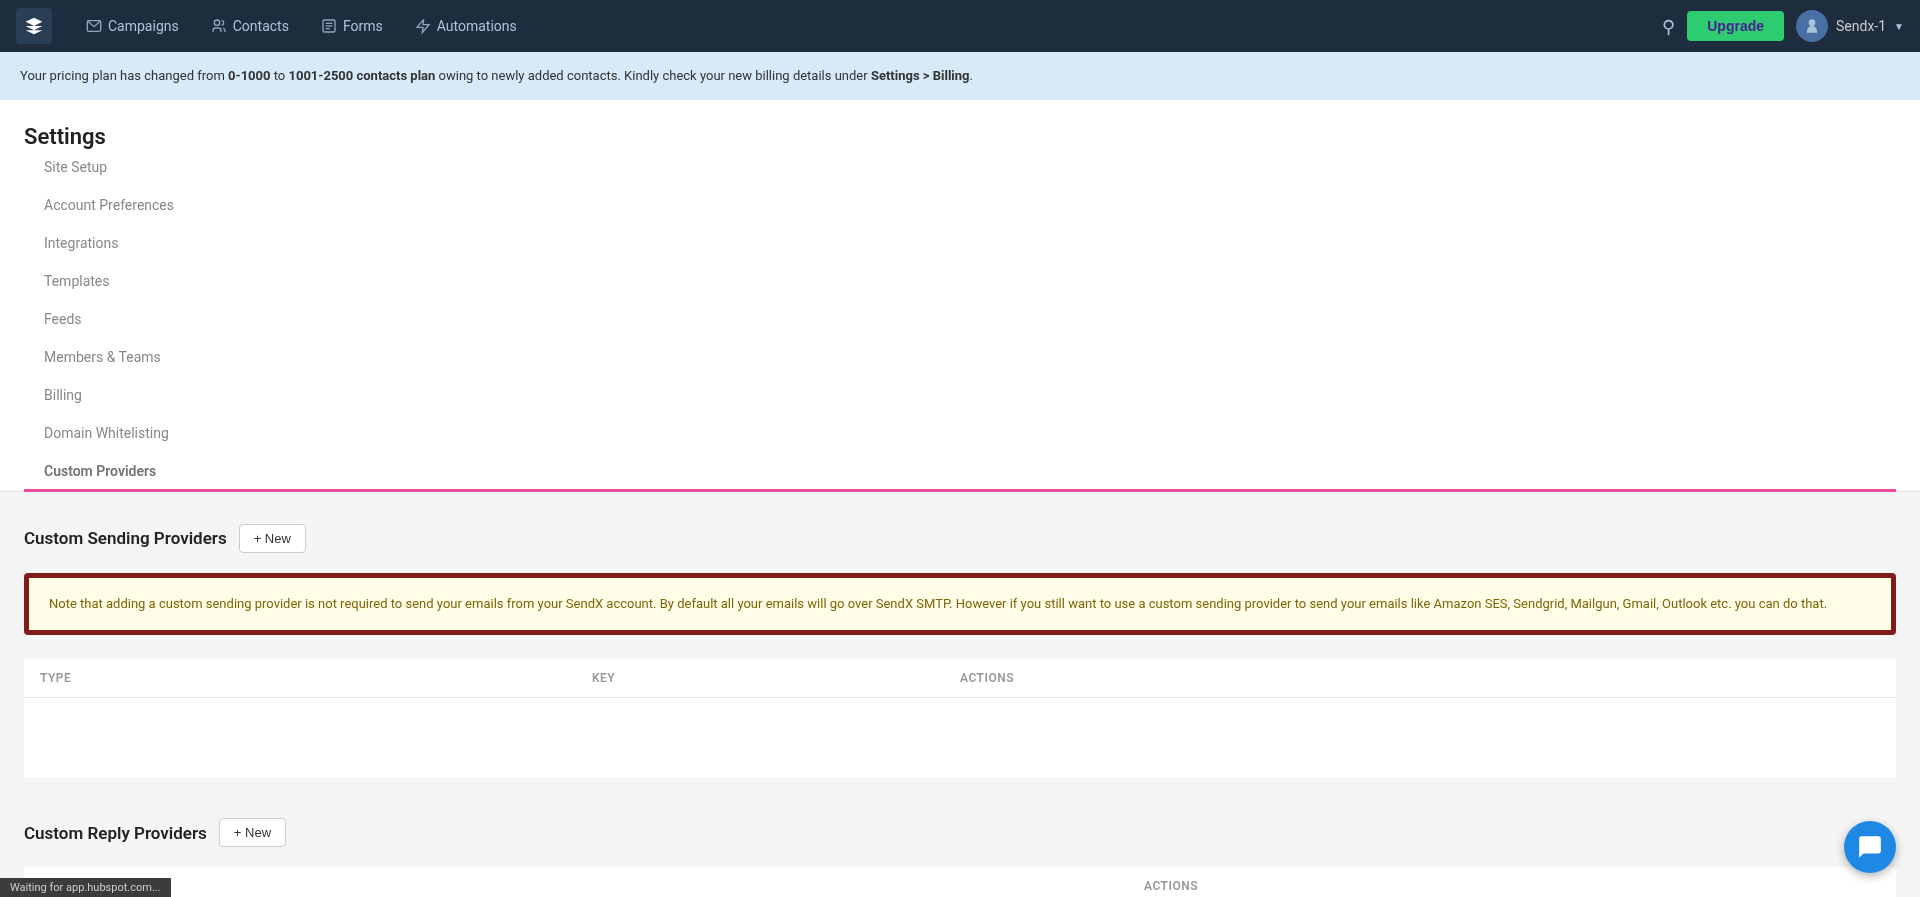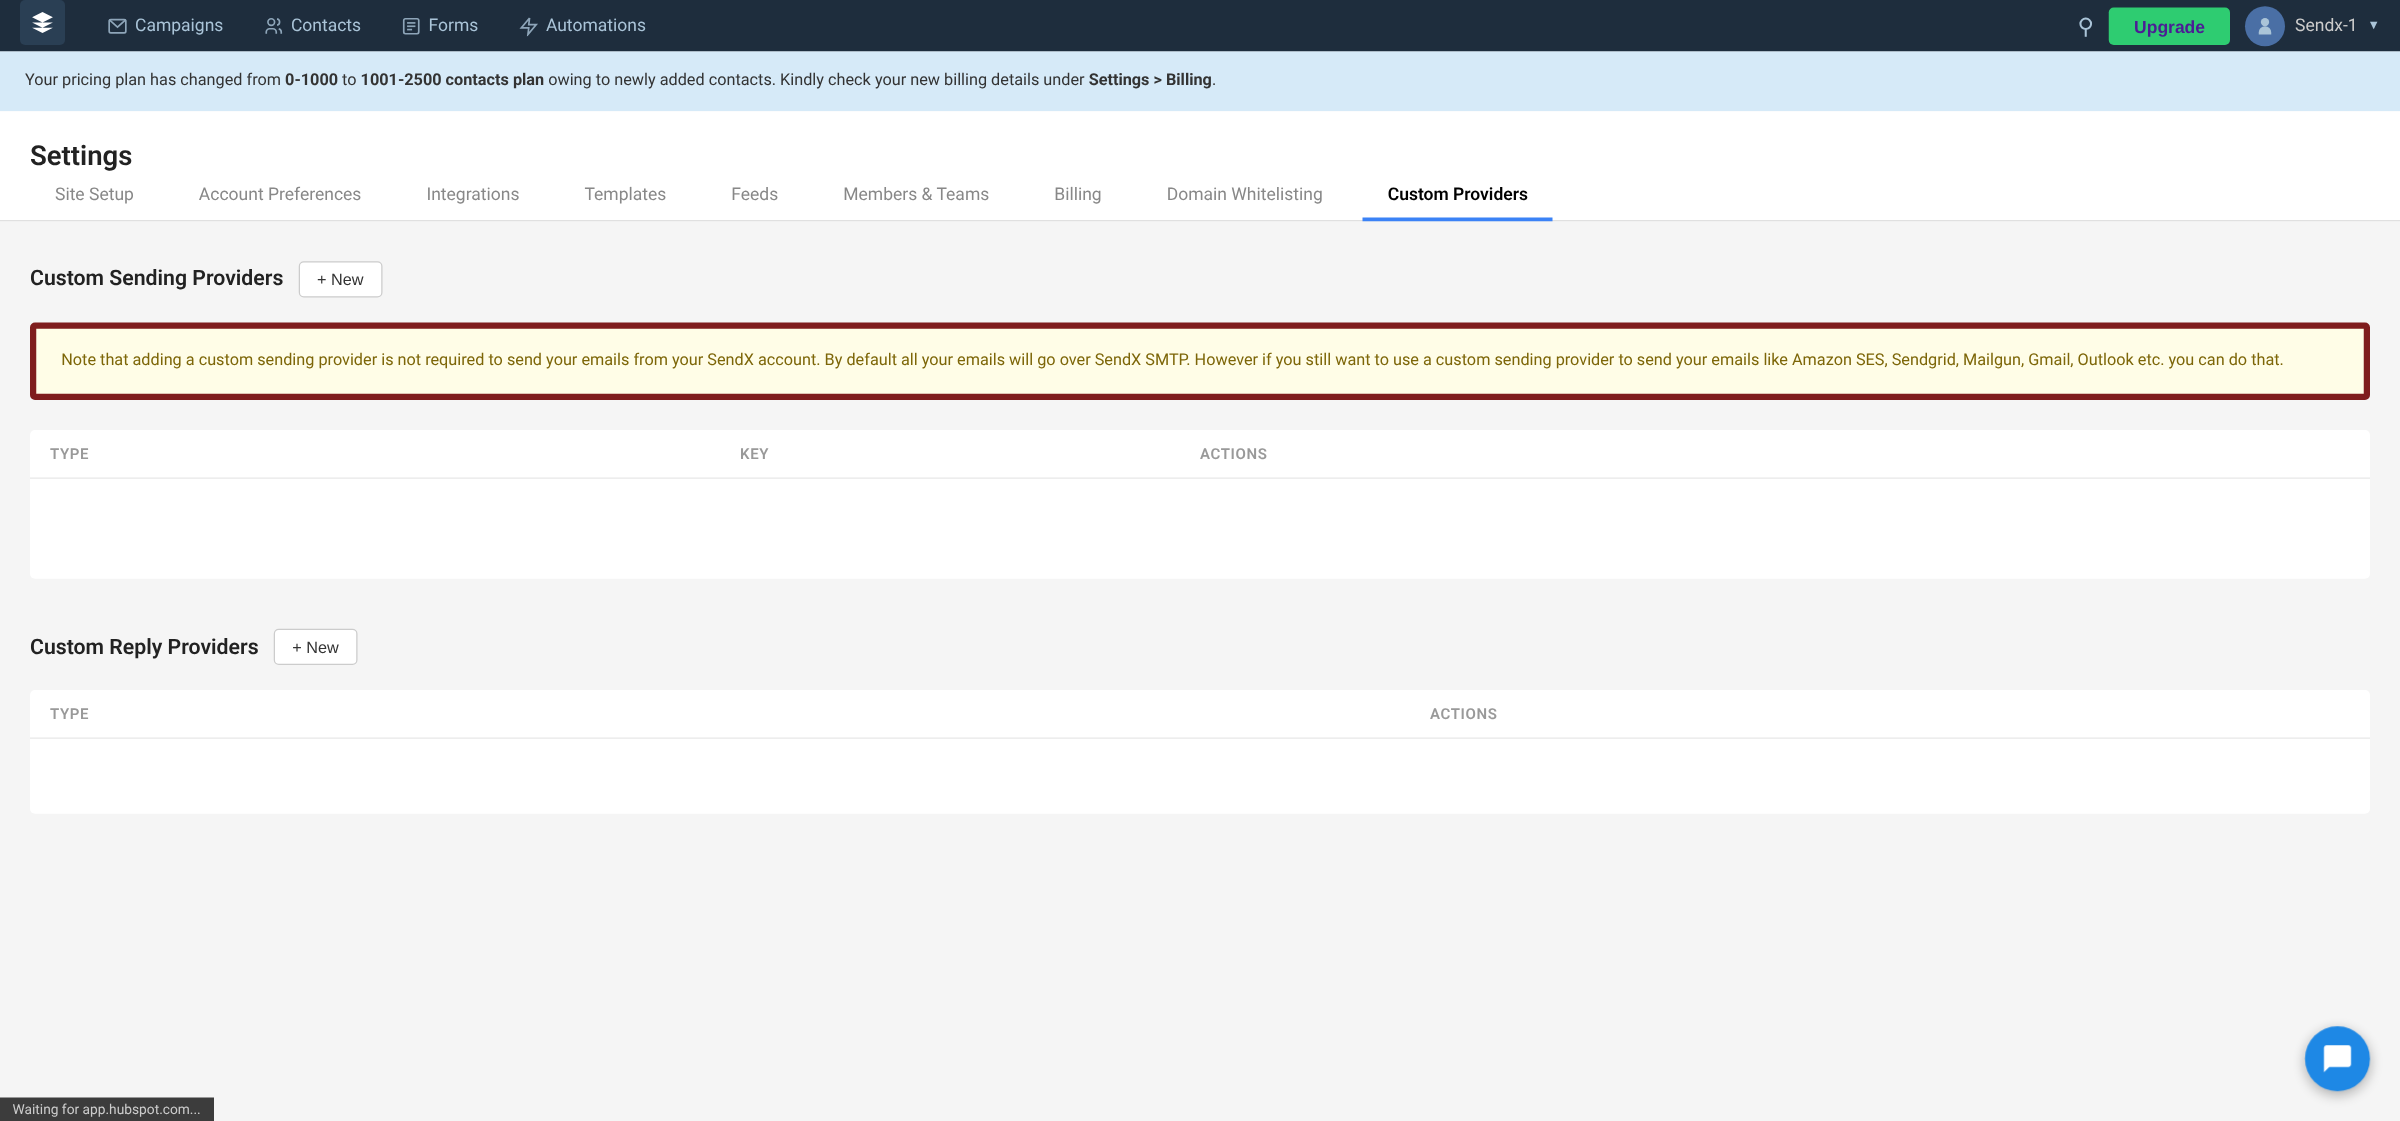--- a/index.html
+++ b/index.html
@@ -1,20 +1,20 @@
 <!DOCTYPE html>
 <html><head>
   <meta charset="utf-8">
   <style>
     * { box-sizing: border-box; margin: 0; padding: 0; }
     body { font-family: -apple-system, BlinkMacSystemFont, 'Segoe UI', Roboto, sans-serif; background: #f5f5f5; color: #333; font-size: 14px; }
 
     
     .topnav {
-      display: flex; background: #1e2d3d; height: 41px; padding: 0 16px; position: relative; z-index: 10;
+      display: flex; align-items: center; background: #1e2d3d; height: 52px; padding: 0 16px; position: relative; z-index: 10;
     }
     .topnav-logo {
       width: 36px; height: 36px; background: #2a3f54; border-radius: 4px; display: flex; align-items: center; justify-content: center; margin-right: 20px; cursor: pointer;
     }
     .topnav-logo svg { width: 20px; height: 20px; fill: white; }
     .topnav-links { display: flex; gap: 4px; flex: 1; }
     .topnav-link {
       color: #aac4d8; font-size: 14px; padding: 6px 14px; border-radius: 4px; cursor: pointer; display: flex; align-items: center; gap: 6px; text-decoration: none;
     }
     .topnav-icon { width: 16px; height: 16px; opacity: 0.8; }
@@ -32,25 +32,25 @@
     .info-banner {
       background: #d6eaf8; padding: 14px 20px; font-size: 13px; color: #333; line-height: 1.5;
     }
     .info-banner strong { font-weight: 700; }
 
     
     .settings-header { background: white; padding: 24px 24px 0 24px; border-bottom: 1px solid #e0e0e0; }
     .settings-title { font-size: 22px; font-weight: 600; color: #222; }
 
     
-    .settings-tabs { display: flex; gap: 12px; border-bottom: none; }
+    .settings-tabs { display: flex; gap: 0; border-bottom: none; flex-direction: column; }
     .tab-item {
       padding: 10px 20px; color: #888; font-size: 14px; cursor: pointer; white-space: nowrap; border-bottom: 3px solid transparent; margin-bottom: -1px;
     }
-    .tab-item.active { color: #000000; font-weight: 600; border-bottom: 3px solid #3b82f6; }
+    .tab-item.active { color: #737373; font-weight: 600; border-bottom: 3px solid #ec4899; }
 
     
     .content-area { padding: 32px 24px; }
 
     
     .section-header { display: flex; align-items: center; gap: 12px; margin-bottom: 20px; }
     .section-title { font-size: 17px; font-weight: 600; color: #222; }
     .new-btn {
       display: flex; align-items: center; gap: 4px; background: white; border: 1px solid #ccc; color: #333; padding: 6px 14px; border-radius: 4px; font-size: 13px; cursor: pointer;
     }

